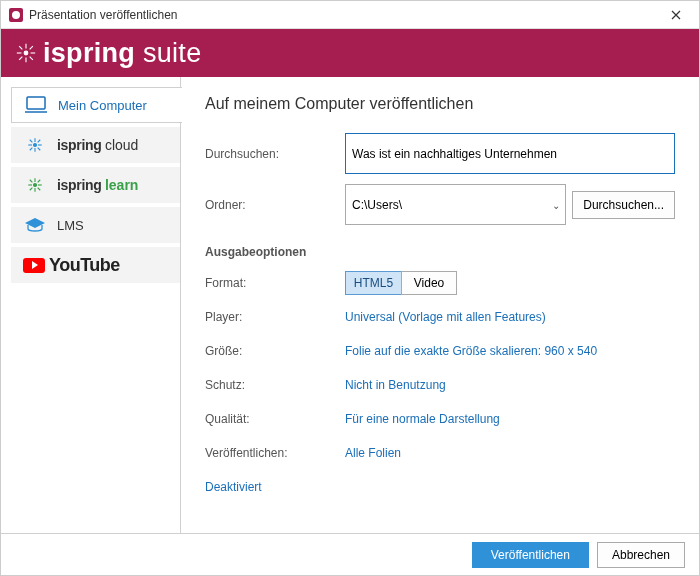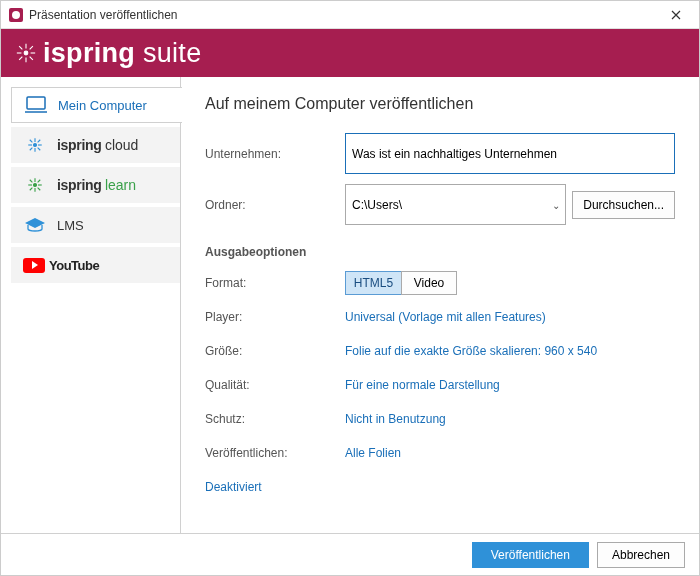--- a/index.html
+++ b/index.html
@@ -21,26 +21,26 @@
   
   .sidebar { width: 180px; background: #fff; padding: 10px 0 10px 10px; }
   .side-item { height: 36px; display: flex; align-items: center; padding: 0 12px; gap: 10px; cursor: pointer; background: #f3f3f3; margin-bottom: 4px; }
   .side-item.active { background: #fff; border: 1px solid #d0d0d0; border-right: none; position: relative; z-index: 2; margin-right: -1px; }
   .side-item .icon { width: 24px; height: 20px; display: flex; align-items: center; justify-content: center; flex-shrink: 0; }
   .side-item .label { font-size: 13px; color: #333; white-space: nowrap; }
   .side-item.active .label { color: #1a6fb8; }
   
   .ispring-word { font-size: 14px; font-weight: 700; letter-spacing: -0.3px; }
   .cloud-suffix { font-weight: 400; color: #333; font-size: 14px; }
-  .learn-suffix { font-weight: 400; color: #3aa14a; font-size: 14px; }
+  .learn-suffix { font-weight: 700; color: #3aa14a; font-size: 14px; }
   
   .yt-logo { display: flex; align-items: center; gap: 2px; }
   .yt-play { width: 22px; height: 15px; background: #ff0000; border-radius: 3px; display: flex; align-items: center; justify-content: center; }
   .yt-play::before { content: ''; border-left: 6px solid #fff; border-top: 4px solid transparent; border-bottom: 4px solid transparent; margin-left: 1px; }
-  .yt-text { font-size: 13px; font-weight: 700; color: #222; letter-spacing: -0.5px; margin-left: 2px; }
+  .yt-text { font-size: 18px; font-weight: 700; color: #222; letter-spacing: -0.5px; margin-left: 2px; }
   
   .main { flex: 1; padding: 18px 24px; border-left: 1px solid #d0d0d0; margin-left: -1px; position: relative; z-index: 1; overflow-y: auto; }
   .main h1 { font-size: 16px; font-weight: 400; color: #333; margin-bottom: 20px; }
   
   .form-row { display: flex; align-items: center; margin-bottom: 10px; min-height: 24px; }
   .form-row .lbl { width: 140px; color: #555; font-size: 12px; }
   .form-row .ctrl { flex: 1; display: flex; gap: 6px; align-items: center; }
   
   input[type=text] { width: 100%; height: 41px; border: 1px solid #1a6fb8; padding: 0 6px; font-size: 12px; outline: none; }
   input.folder { border: 1px solid #aaa; }
@@ -167,21 +167,21 @@
         <span class="yt-text">YouTube</span>
       </span>
     </div>
 
   </div>
 
   <div class="main">
     <h1>Auf meinem Computer veröffentlichen</h1>
 
     <div class="form-row">
-      <div class="lbl">Unternehmen:</div>
+      <div class="lbl">Durchsuchen:</div>
       <div class="ctrl">
         <input type="text" value="Was ist ein nachhaltiges Unternehmen" style="">
       </div>
     </div>
 
     <div class="form-row">
       <div class="lbl">Ordner:</div>
       <div class="ctrl">
         <div class="dropdown-wrap">
           <input type="text" class="folder" value="C:\Users\" style="">
@@ -209,29 +209,29 @@
           <span class="link">Universal (Vorlage mit allen Features)</span>
         </div>
     </div>
     <div class="form-row">
       <div class="lbl">Größe:</div>
       <div class="ctrl">
           <span class="link">Folie auf die exakte Größe skalieren: 960 x 540</span>
         </div>
     </div>
     <div class="form-row">
+      <div class="lbl">Schutz:</div>
+      <div class="ctrl">
+          <span class="link">Nicht in Benutzung</span>
+        </div>
+    </div>
+    <div class="form-row">
       <div class="lbl">Qualität:</div>
       <div class="ctrl">
           <span class="link">Für eine normale Darstellung</span>
-        </div>
-    </div>
-    <div class="form-row">
-      <div class="lbl">Schutz:</div>
-      <div class="ctrl">
-          <span class="link">Nicht in Benutzung</span>
         </div>
     </div>
     <div class="form-row">
       <div class="lbl">Veröffentlichen:</div>
       <div class="ctrl">
           <span class="link">Alle Folien</span>
         </div>
     </div>
     <div class="form-row">
       <div class="ctrl">

